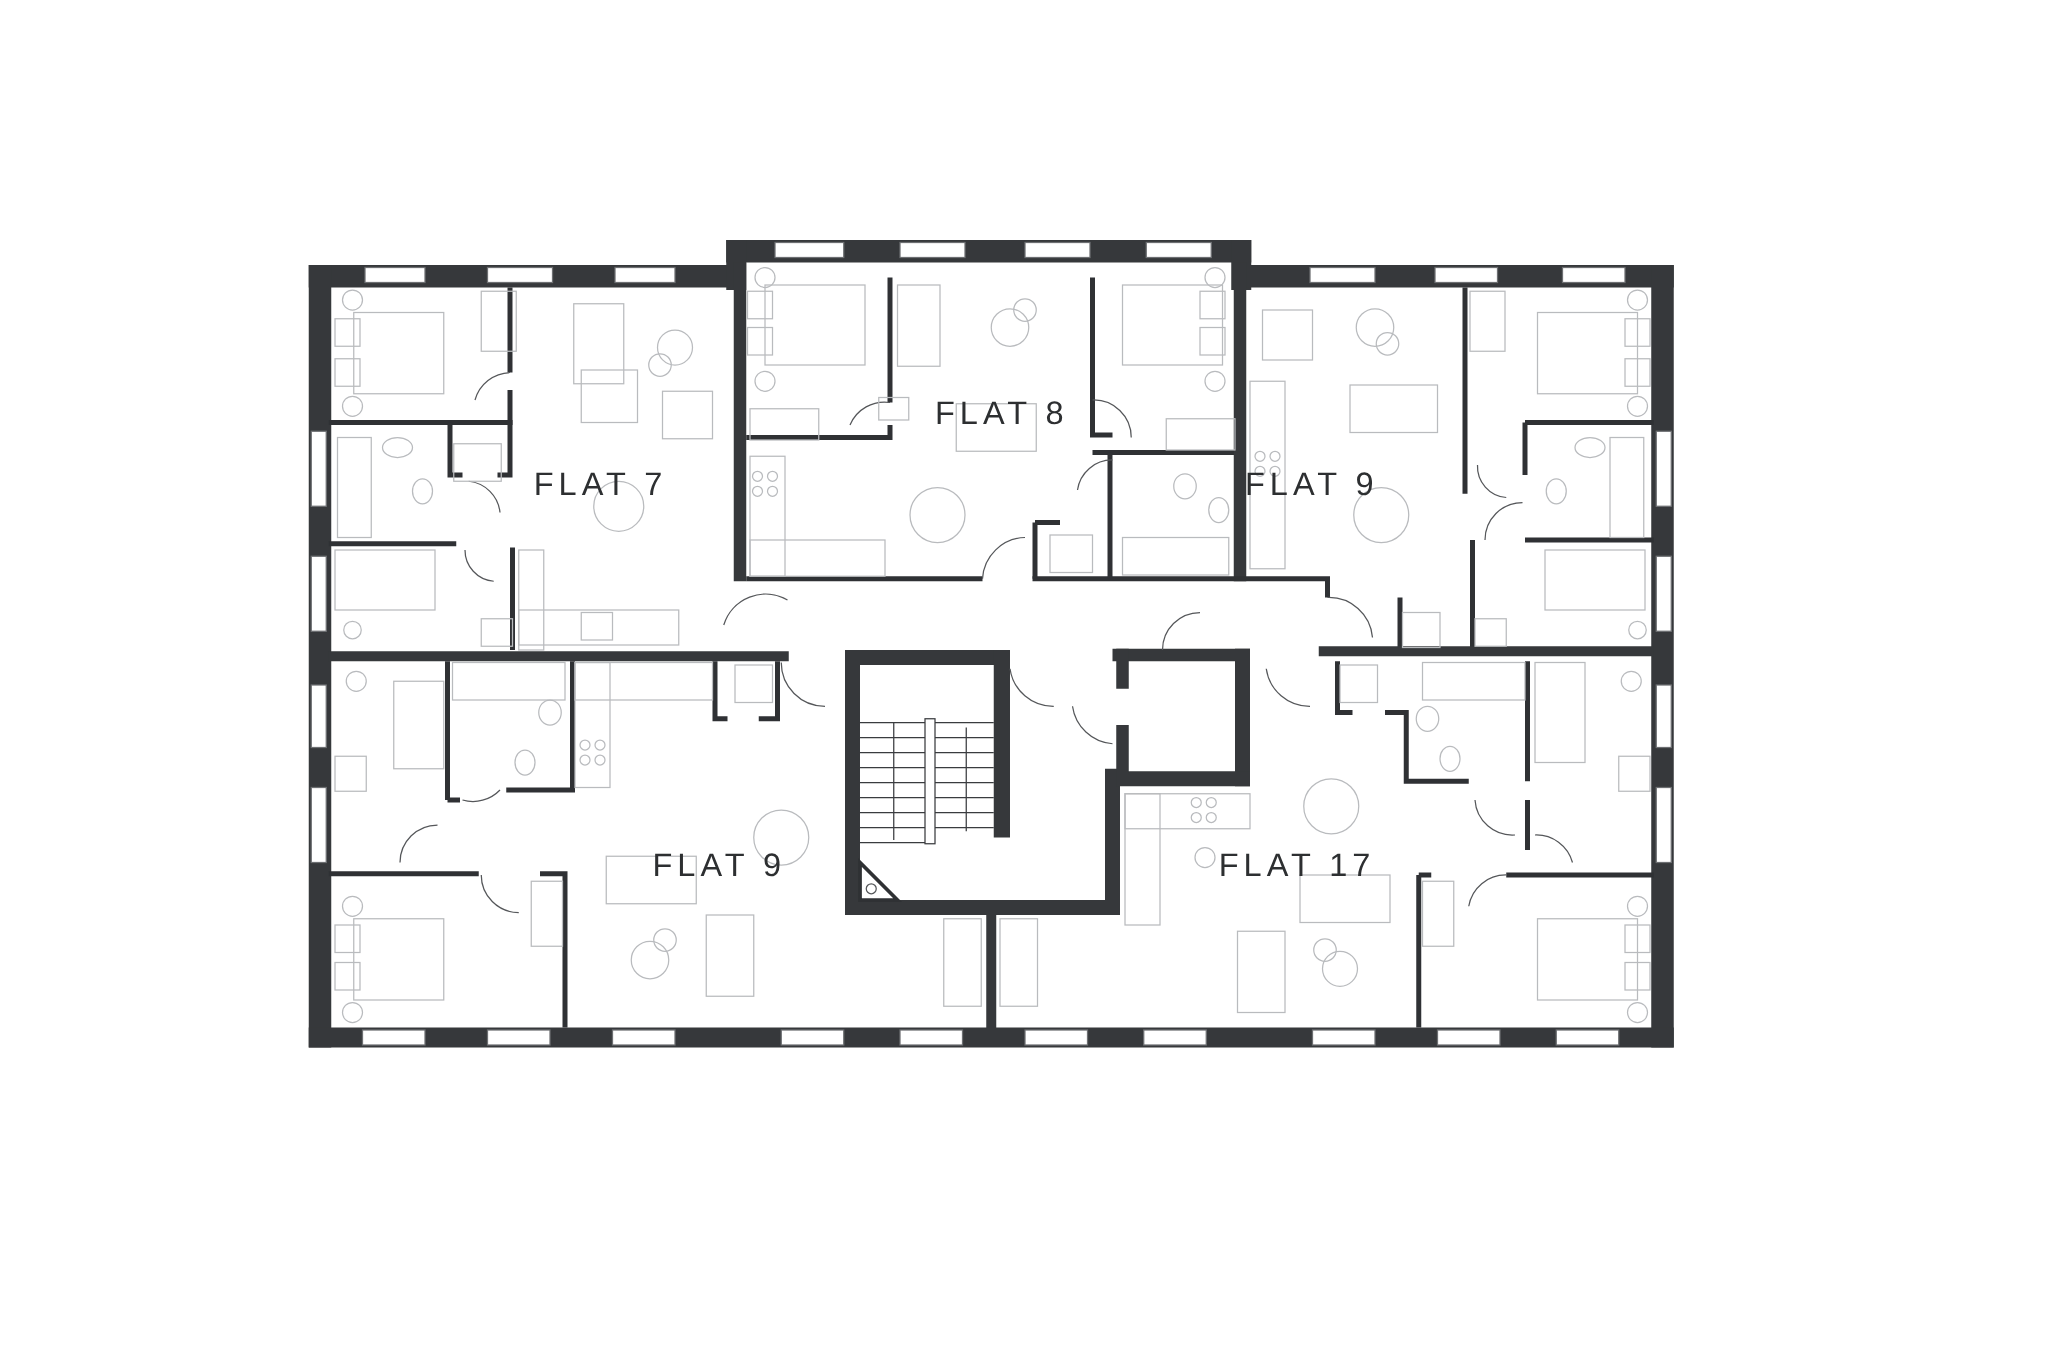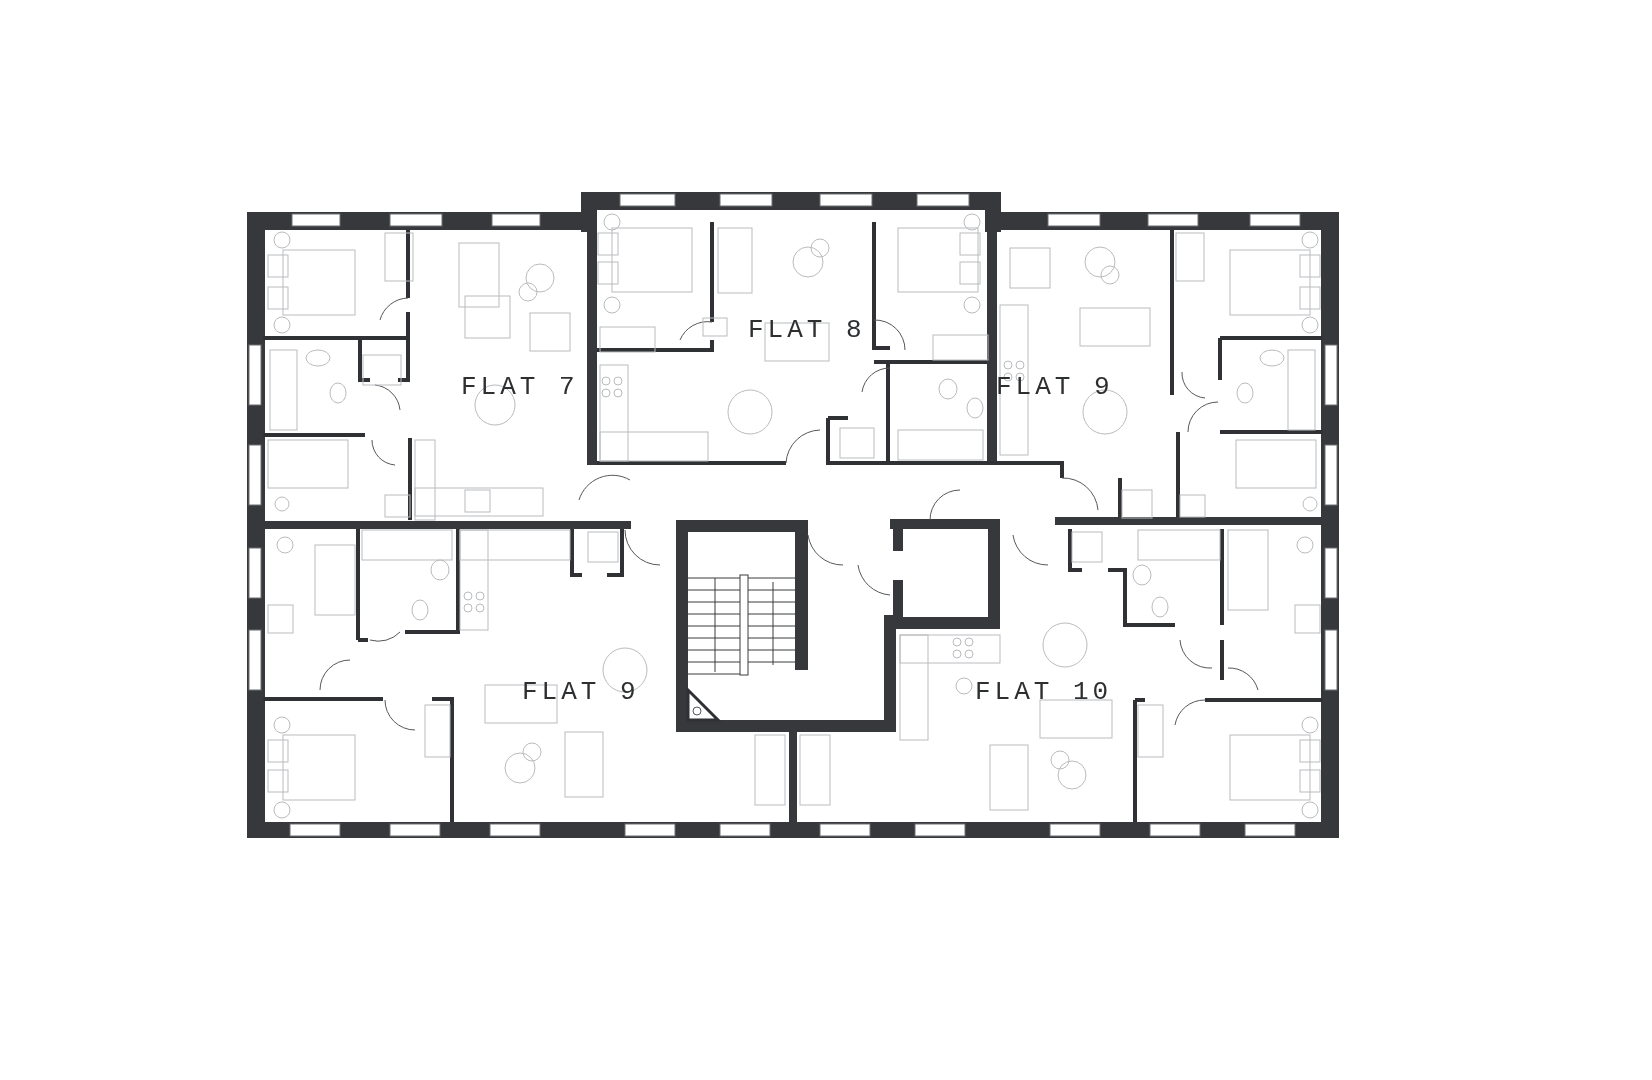--- a/index.html
+++ b/index.html
@@ -3,21 +3,21 @@
 <meta charset="utf-8">
 <style>
   html,body{margin:0;padding:0;background:#ffffff;}
   body{width:1652px;height:1080px;overflow:hidden;position:relative;font-family:"DejaVu Sans","Liberation Sans",sans-serif;}
   #plan{position:absolute;left:0;top:0;width:1652px;height:1080px;}
   .wall{fill:#36383b;}
   .thin{stroke:#2f3134;stroke-width:4;fill:none;}
   .win{fill:#ffffff;stroke:#6d6f72;stroke-width:1;}
   .furn{fill:none;stroke:#b9bbbe;stroke-width:1;}
   .door{fill:none;stroke:#55575a;stroke-width:1;}
-  .label{position:absolute;font-family:Liberation Mono, monospace;font-size:26px;letter-spacing:4px;color:#2d2f31;font-weight:300;white-space:nowrap;}
+  .label{position:absolute;font-family:Liberation Sans, sans-serif;font-size:26px;letter-spacing:4px;color:#2d2f31;font-weight:300;white-space:nowrap;}
 </style>
 </head>
 <body>
 
 <svg id="plan" viewBox="0 0 1652 1080" xmlns="http://www.w3.org/2000/svg">
 
   <g>
 
     <rect class="wall" x="247" y="212" width="340" height="18"></rect>
 
@@ -304,17 +304,17 @@
     <rect x="1295" y="605" width="25" height="28"></rect>
     <rect x="1230" y="735" width="80" height="65"></rect>
     <rect x="1300" y="740" width="20" height="22"></rect>
       <rect x="1300" y="770" width="20" height="22"></rect>
     <circle cx="1310" cy="725" r="8"></circle>
       <circle cx="1310" cy="810" r="8"></circle>
     <rect x="1138" y="705" width="25" height="52"></rect>
   </g>
 </svg>
 
-<div class="label" style="left:461px;top:372px;">FLAT 7</div>
+<div class="label" style="left:427px;top:372px;">FLAT 7</div>
 <div class="label" style="left:748px;top:315px;">FLAT 8</div>
 <div class="label" style="left:996px;top:372px;">FLAT 9</div>
 <div class="label" style="left:522px;top:677px;">FLAT 9</div>
-<div class="label" style="left:975px;top:677px;">FLAT 10</div>
+<div class="label" style="left:975px;top:677px;">FLAT 17</div>
 
 </body></html>

